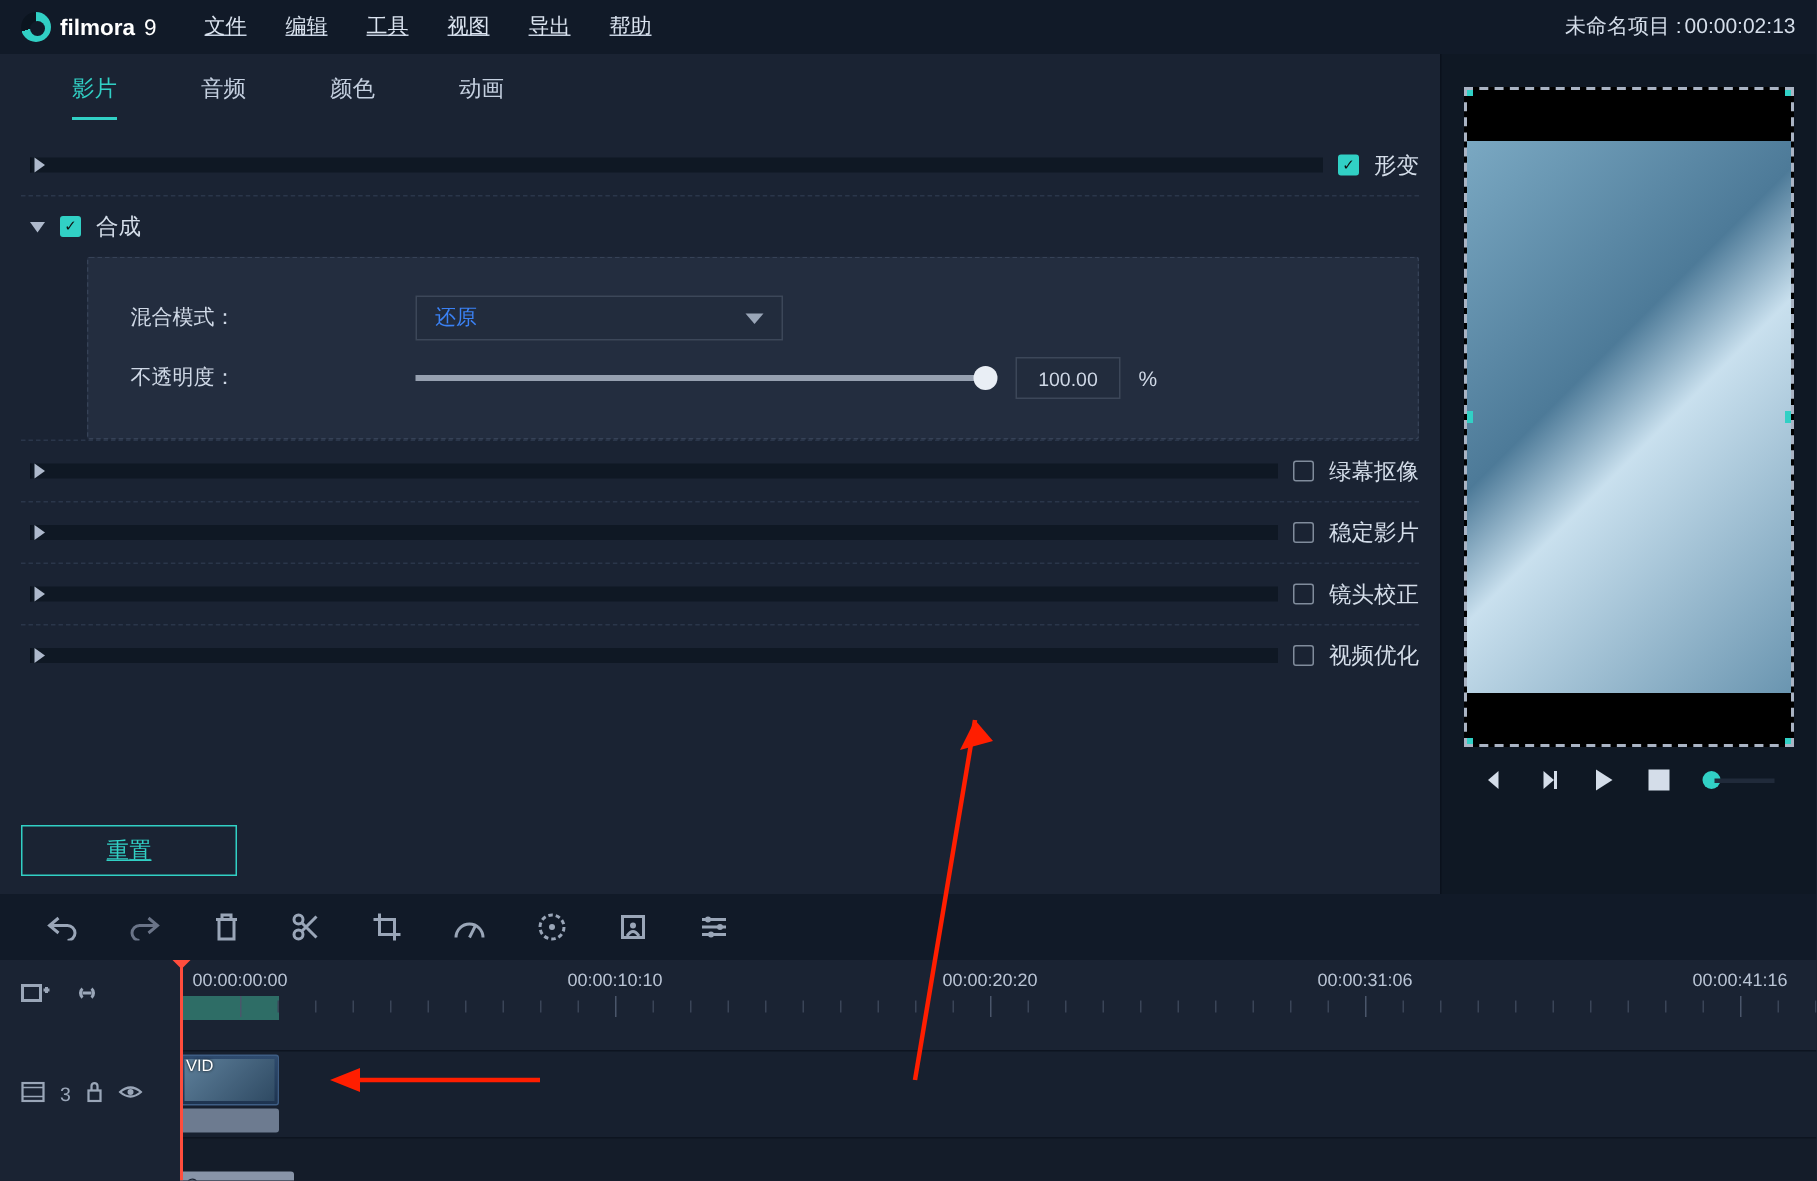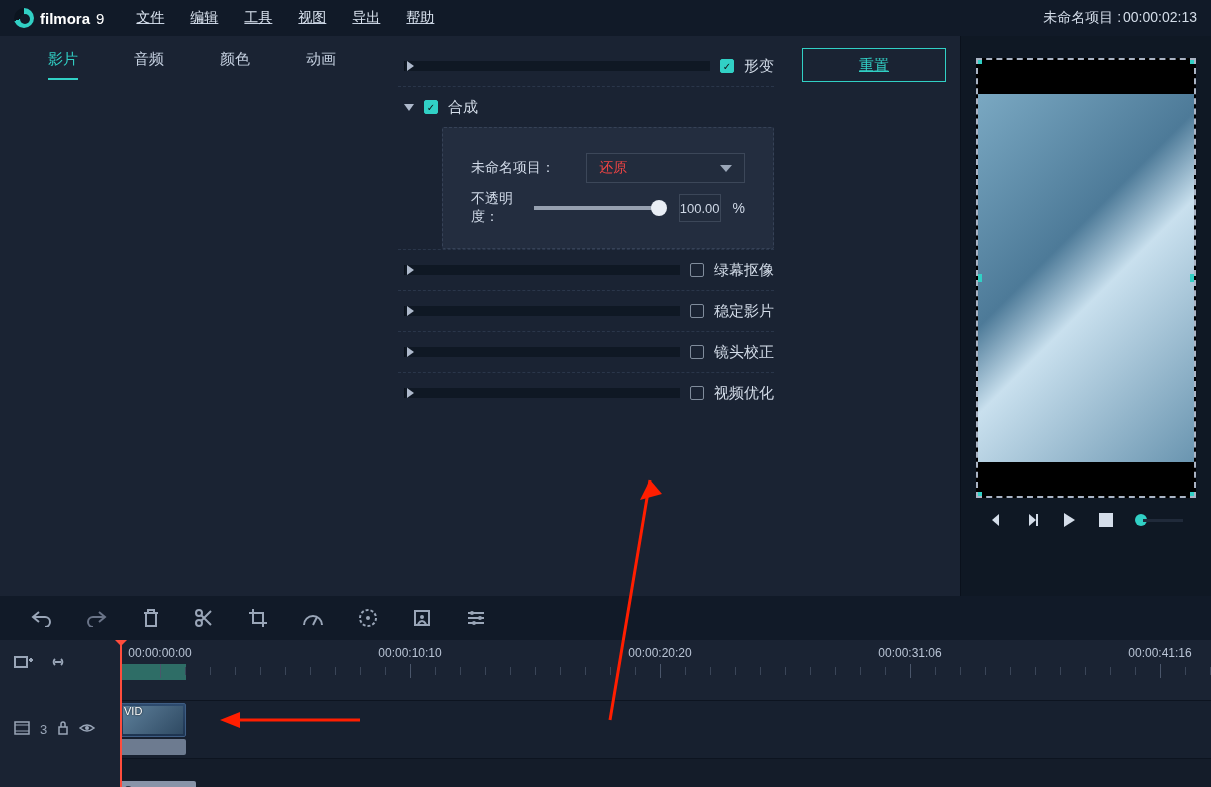--- a/index.html
+++ b/index.html
@@ -10,21 +10,21 @@
 .logo { display: flex; align-items: center; gap: 6px; font-weight: 600; color: #fff; font-size: 15px; margin-right: 32px; }
 .logo .swirl { width: 20px; height: 20px; border-radius: 50%; background: conic-gradient(#31d0c5 0 70%, #0b141f 70% 100%); position: relative; }
 .logo .swirl::after { content: ""; position: absolute; inset: 6px 4px 4px 6px; background: #111a28; border-radius: 50%; }
 .menus { display: flex; gap: 26px; text-decoration: underline; }
 .menu-item { font-size: 14px; color: #dbe4f0; cursor: pointer; }
 .titlebar-spacer { flex: 1; }
 .project-info { font-size: 14px; color: #d4dde9; display: flex; gap: 2px; }
 
 
 .main { display: flex; height: 560px; }
-.left { width: 960px; background: #1a2333; display: flex; flex-direction: row; position: relative; }
+.left { width: 960px; background: #1a2333; display: flex; flex-direction: column; position: relative; }
 .right { flex: 1; background: #0f1824; border-left: 1px solid #0a111c; display: flex; flex-direction: column; align-items: center; }
 
 
 .tabs { display: flex; gap: 56px; padding: 14px 48px 0; height: 44px; }
 .tab { font-size: 15px; color: #c5d0e0; padding-bottom: 10px; cursor: pointer; }
 .tab.active { color: #31d0c5; border-bottom: 2px solid #31d0c5; }
 
 
 .settings { padding: 10px 14px 0 14px; flex: 1; overflow: hidden; }
 .section { border-bottom: 1px dashed #2a364a; padding: 0; }
@@ -34,21 +34,21 @@
 .caret.right::before { border-width: 5px 0 5px 7px; border-color: transparent transparent transparent #aeb9cc; left: 2px; top: 0; }
 .caret.down::before { border-width: 7px 5px 0 5px; border-color: #aeb9cc transparent transparent transparent; left: 0; top: 2px; }
 .cb { width: 14px; height: 14px; border: 1px solid #808c9c; border-radius: 2px; display: flex; align-items: center; justify-content: center; color: #111; font-size: 10px; }
 .cb.checked { background: #31d0c5; border-color: #31d0c5; }
 .section-title { font-size: 15px; color: #d4dde9; }
 
 
 .section-body { background: #232d3f; margin: 0 0 0 44px; border: 1px dashed #364257; border-radius: 2px; padding: 20px 28px; }
 .row { display: flex; align-items: center; height: 40px; }
 .row-label { width: 190px; color: #cfd8e6; font-size: 14px; }
-.select { width: 245px; height: 30px; border: 1px solid #3c4759; background: #222c3d; display: flex; align-items: center; justify-content: space-between; padding: 0 12px; color: #ef4444; font-size: 14px; cursor: pointer; }
+.select { width: 245px; height: 30px; border: 1px solid #3c4759; background: #222c3d; display: flex; align-items: center; justify-content: space-between; padding: 0 12px; color: #3b82f6; font-size: 14px; cursor: pointer; }
 .sel-caret { border-width: 7px 6px 0 6px; border-style: solid; border-color: #9aa6b8 transparent transparent transparent; }
 .slider { width: 380px; height: 4px; background: #96a0b0; position: relative; margin-right: 20px; }
 .slider .thumb { position: absolute; right: -8px; top: 50%; transform: translateY(-50%); width: 16px; height: 16px; background: #e9eef5; border-radius: 50%; }
 .numbox { width: 70px; height: 28px; border: 1px solid #3c4759; background: #222c3d; color: #cfd8e6; font-size: 13px; display: flex; align-items: center; justify-content: center; }
 .pct { margin-left: 12px; color: #cfd8e6; font-size: 14px; }
 
 
 .bottom-btns { display: flex; justify-content: space-between; padding: 12px 14px; }
 .btn { height: 34px; padding: 0 56px; display: flex; align-items: center; justify-content: center; font-size: 15px; cursor: pointer; border: none; }
 .btn-reset { background: transparent; color: #31d0c5; border: 1px solid #31d0c5; text-decoration: underline; }
@@ -148,21 +148,21 @@
       </div>
 
       <div class="section">
         <div class="section-header">
           <span class="caret down"></span>
           <span class="cb checked">✓</span>
           <span class="section-title">合成</span>
         </div>
         <div class="section-body">
           <div class="row">
-            <div class="row-label">未命名项目：</div>
+            <div class="row-label">混合模式：</div>
             <div class="select">
               <span>还原</span>
               <span class="sel-caret"></span>
             </div>
           </div>
           <div class="row">
             <div class="row-label">不透明度：</div>
             <div class="slider">
                 <div class="thumb"></div>
               </div>

